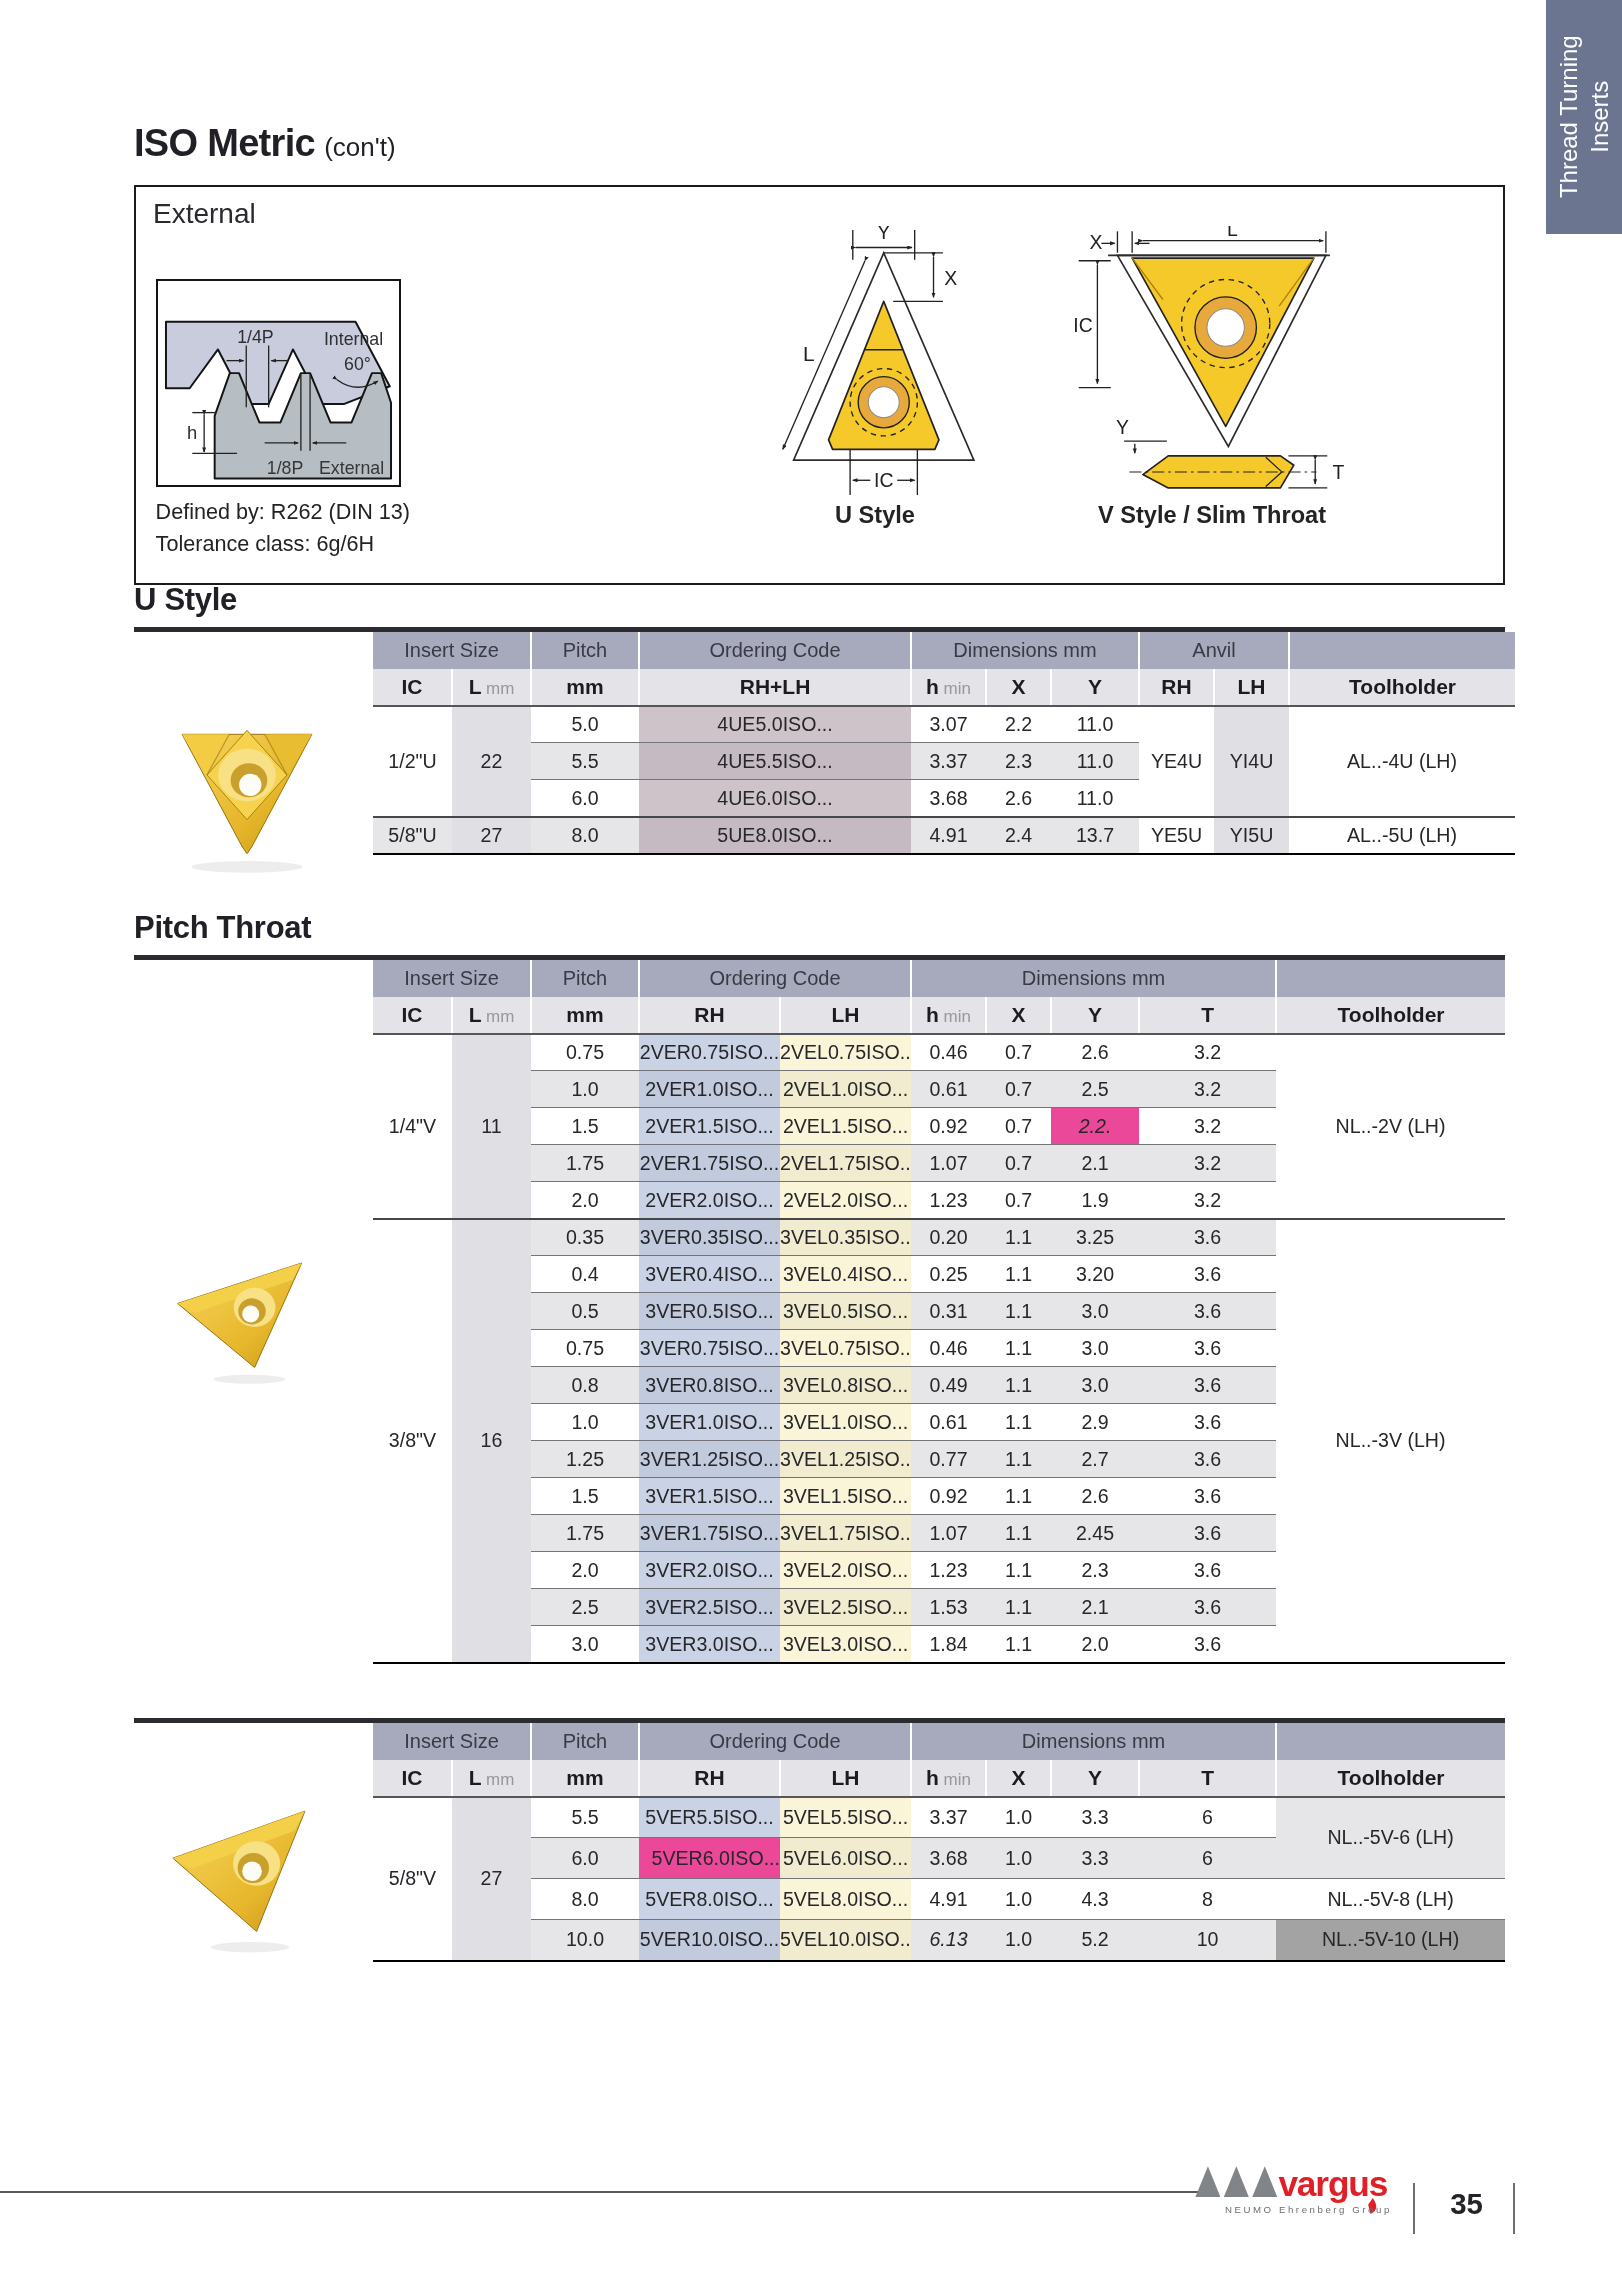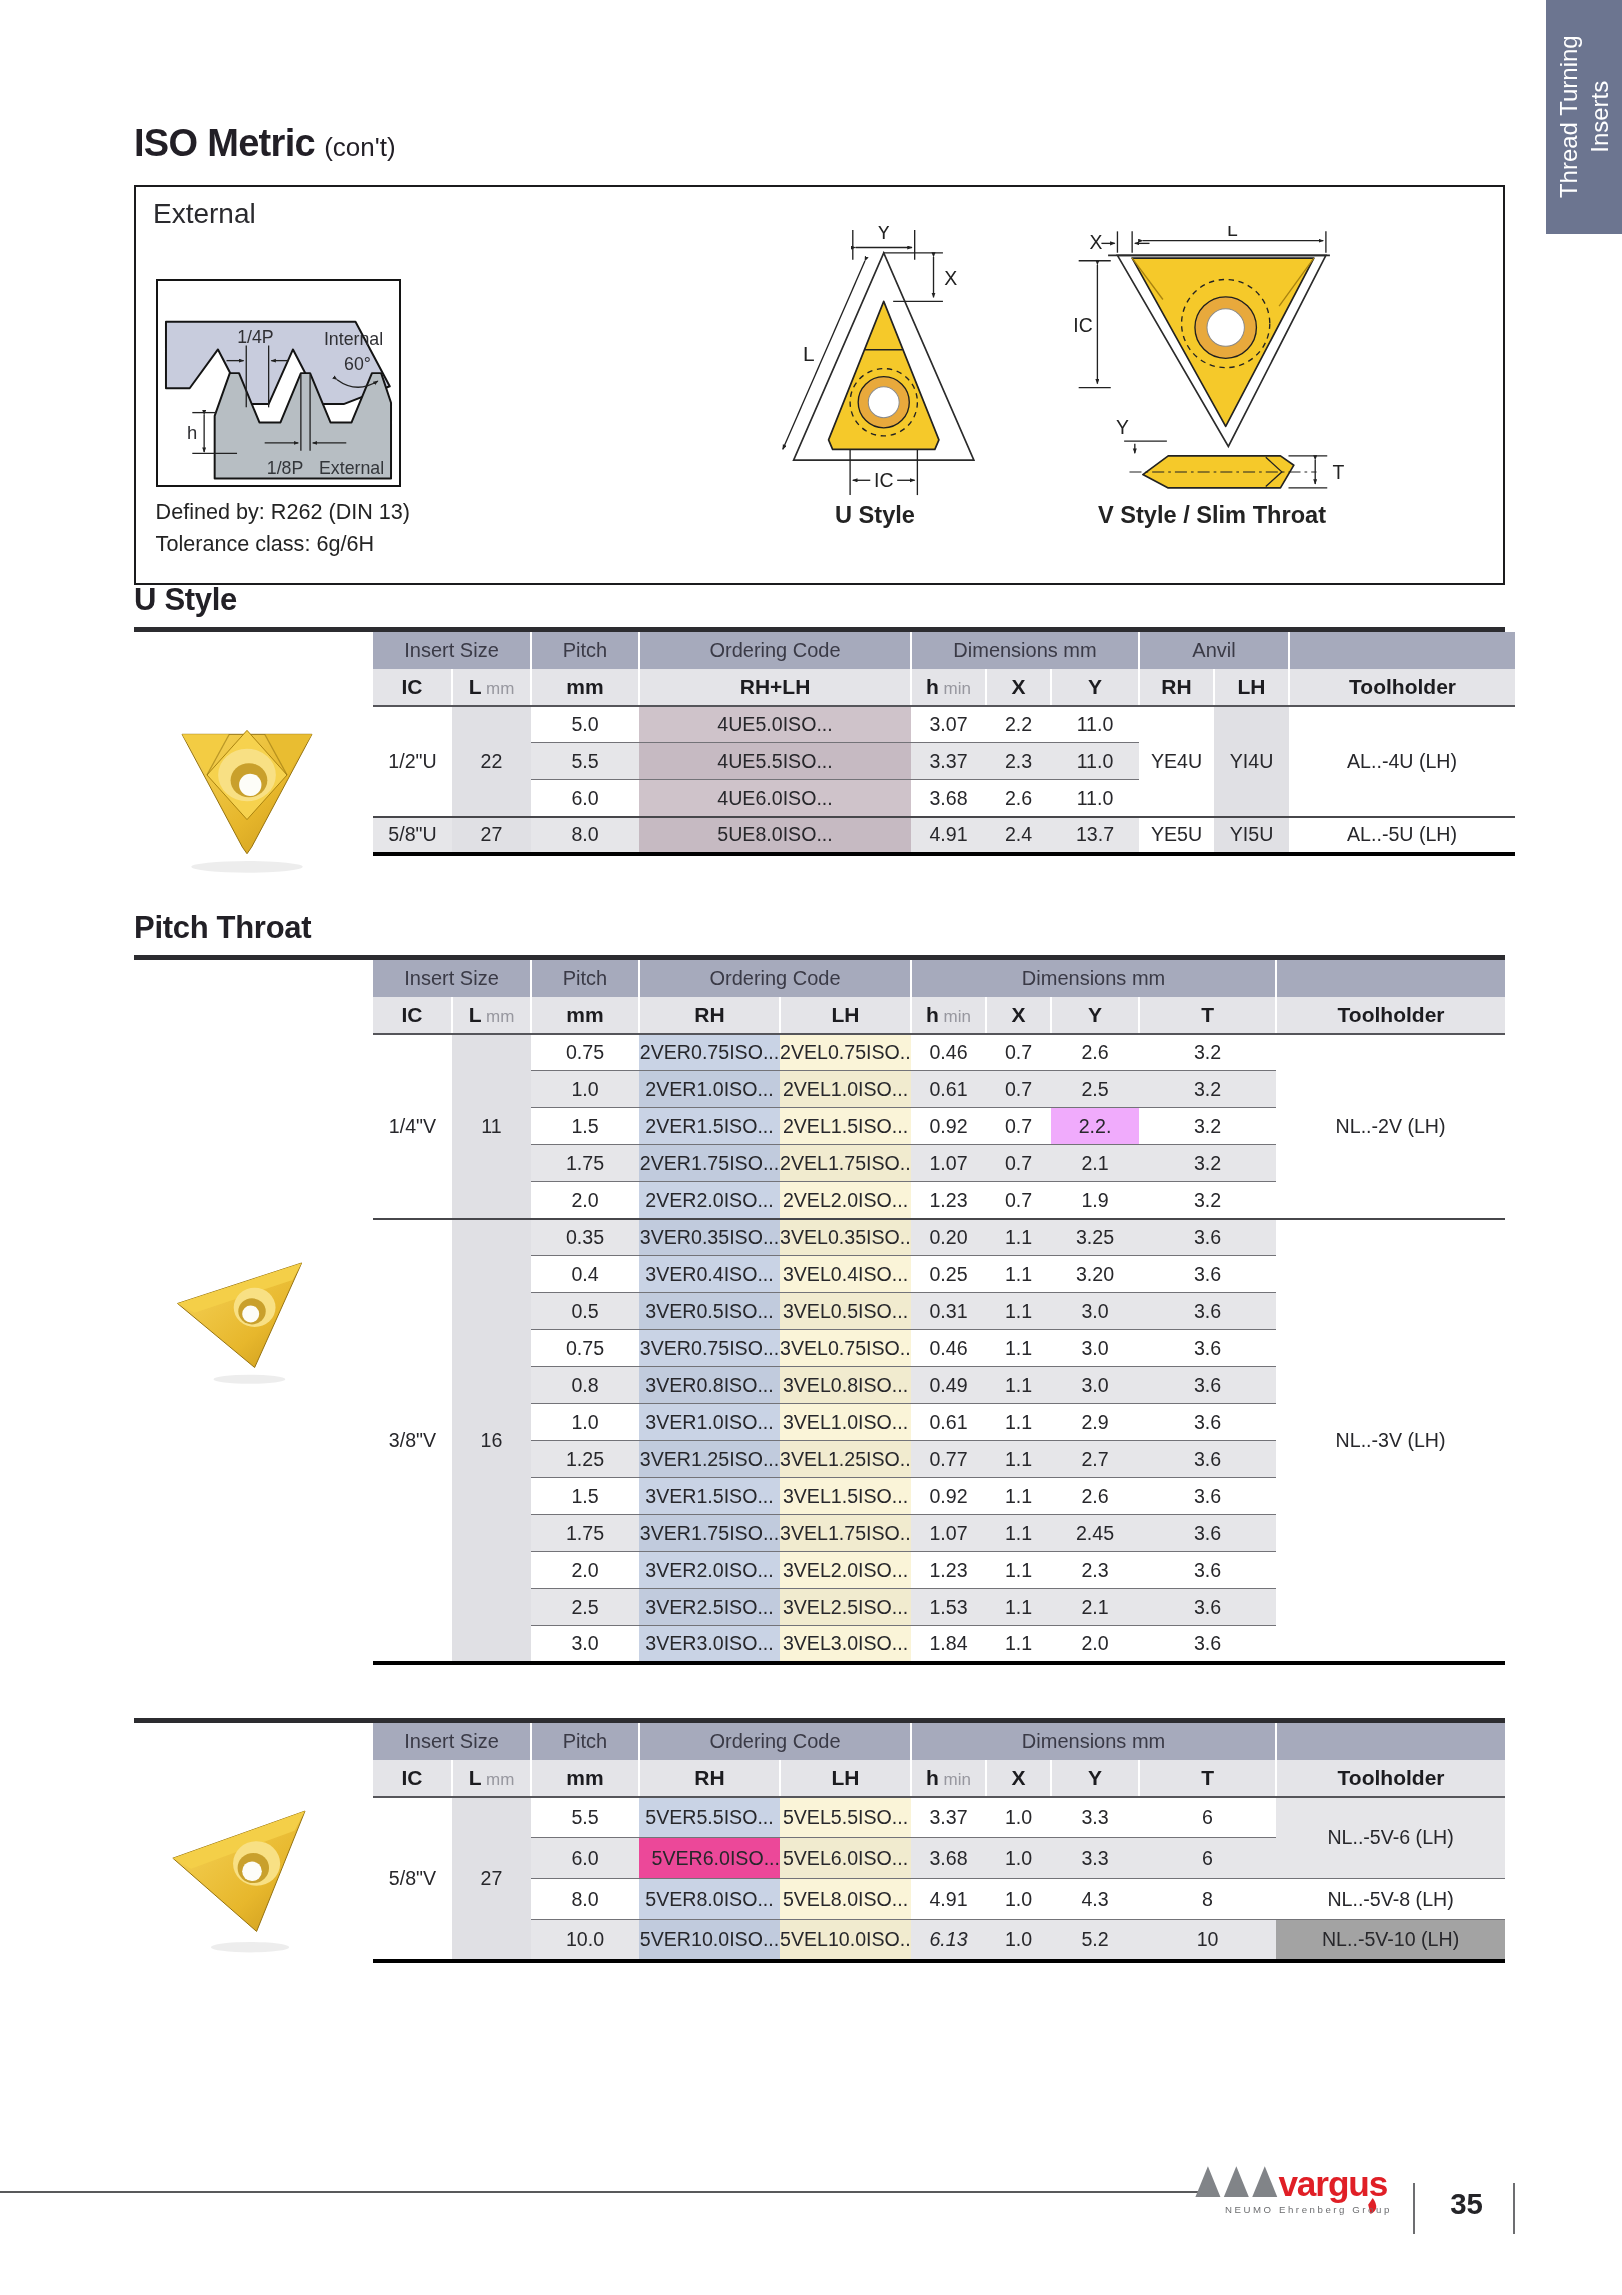--- a/index.html
+++ b/index.html
@@ -27,21 +27,21 @@
   .diag-caption{position:absolute;top:315px;font-size:23.6px;font-weight:bold;color:#232323;text-align:center}
   #u-caption{left:628px;width:222px}
   #v-caption{left:929px;width:294px}
   
   .section{position:absolute;left:134px;width:1371px}
   #sec-u{top:582px}#sec-slim{top:910px}#sec-v{top:1718px}
   .section-title{font-size:31px;font-weight:bold;color:#222026;margin:0 0 9.2px 0;letter-spacing:-0.3px}
   .rule{height:4.6px;background:#2c2c30;width:100%}
   .table-mount{margin-left:239px}
   
-  table.data-table{border-collapse:collapse;table-layout:fixed;width:1132px;border-bottom:4px solid #000000}
+  table.data-table{border-collapse:collapse;table-layout:fixed;width:1132px;border-bottom:2px solid #000000}
   .data-table th,.data-table td{padding:0;text-align:center;vertical-align:middle;overflow:hidden}
   .header-row-1{height:37px;background:#a6aabc}
   .h1{font-size:20px;font-weight:normal;color:#3a3a46;border-right:2px solid #fff}
   .h1:last-child{border-right:none}
   .header-row-2{height:37px;background:#e4e4e8}
   .h2{border-right:2px solid #fff;border-bottom:2px solid #55555a}
   .h2:last-child{border-right:none}
   .h2main{font-size:21px;font-weight:bold;color:#1c1c20}
   .h2sub{font-size:17px;color:#97979f;margin-left:4.6px;font-weight:normal}
   .data-table tbody td{font-size:19.6px;color:#27272b}
@@ -335,21 +335,21 @@
             <td class="cell rsep" style="background: rgb(230, 230, 233);">0.7</td>
             <td class="cell rsep" style="background: rgb(230, 230, 233);">2.5</td>
             <td class="cell rsep" style="background: rgb(230, 230, 233);">3.2</td>
           </tr>
           <tr>
             <td class="cell rsep" style="background: rgb(255, 255, 255);">1.5</td>
             <td class="cell rsep" style="background: rgb(201, 211, 229);">2VER1.5ISO...</td>
             <td class="cell rsep" style="background: rgb(250, 244, 216);">2VEL1.5ISO...</td>
             <td class="cell rsep" style="background: rgb(255, 255, 255);">0.92</td>
             <td class="cell rsep" style="background: rgb(255, 255, 255);">0.7</td>
-            <td class="cell rsep" style="background: #f0abfc;">2.2.</td>
+            <td class="cell rsep" style="background: #ec4899; font-style: italic;">2.2.</td>
             <td class="cell rsep" style="background: rgb(255, 255, 255);">3.2</td>
           </tr>
           <tr>
             <td class="cell rsep" style="background: rgb(230, 230, 233);">1.75</td>
             <td class="cell rsep" style="background: rgb(193, 203, 221);">2VER1.75ISO...</td>
             <td class="cell rsep" style="background: rgb(241, 235, 207);">2VEL1.75ISO...</td>
             <td class="cell rsep" style="background: rgb(230, 230, 233);">1.07</td>
             <td class="cell rsep" style="background: rgb(230, 230, 233);">0.7</td>
             <td class="cell rsep" style="background: rgb(230, 230, 233);">2.1</td>
             <td class="cell rsep" style="background: rgb(230, 230, 233);">3.2</td>

